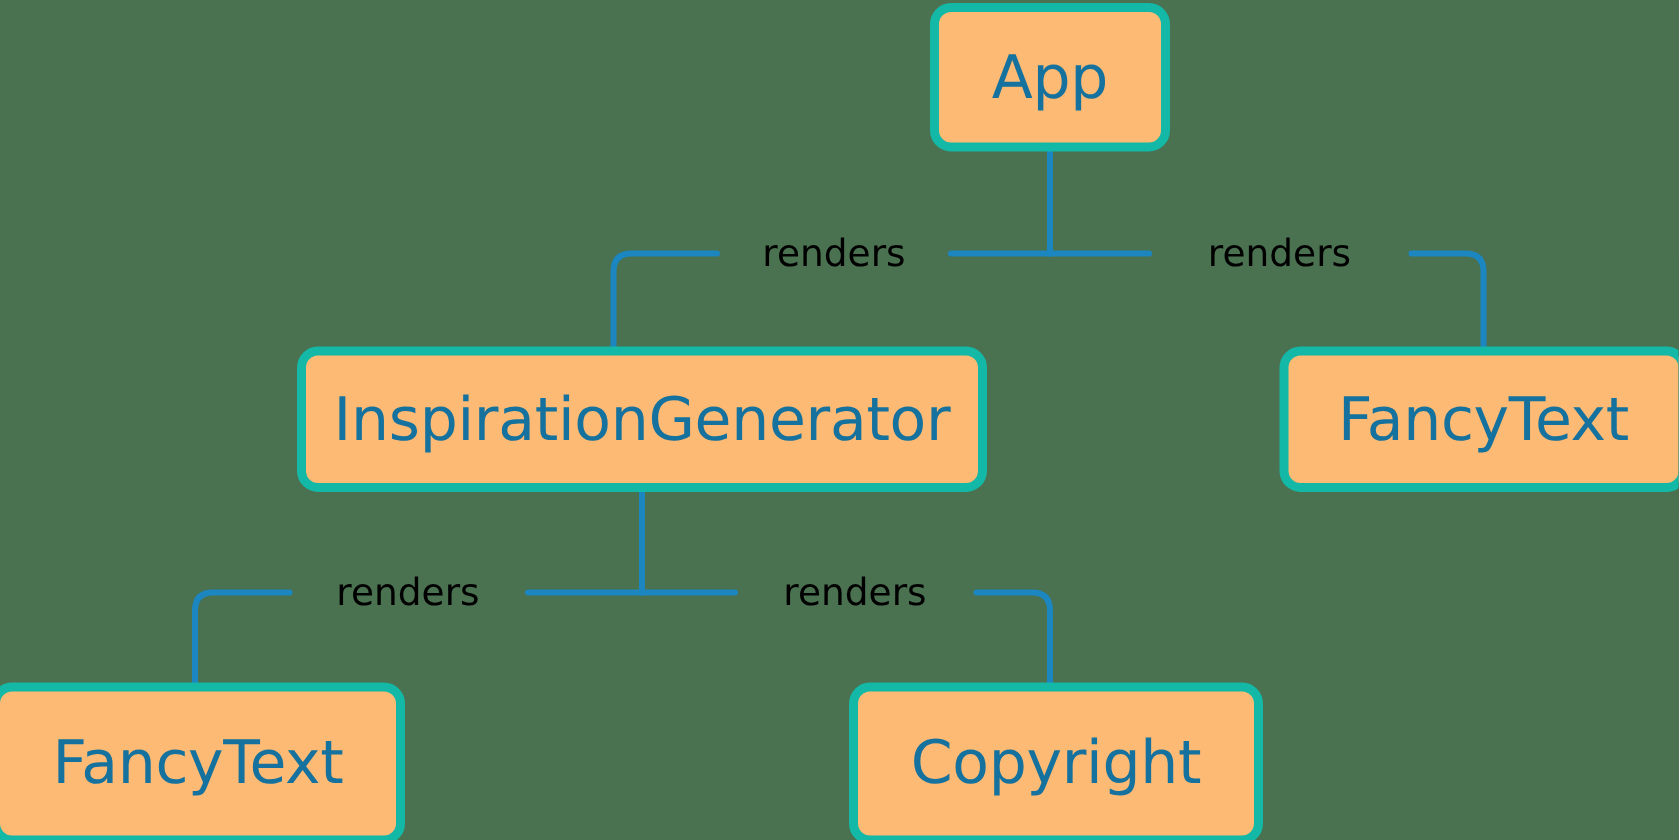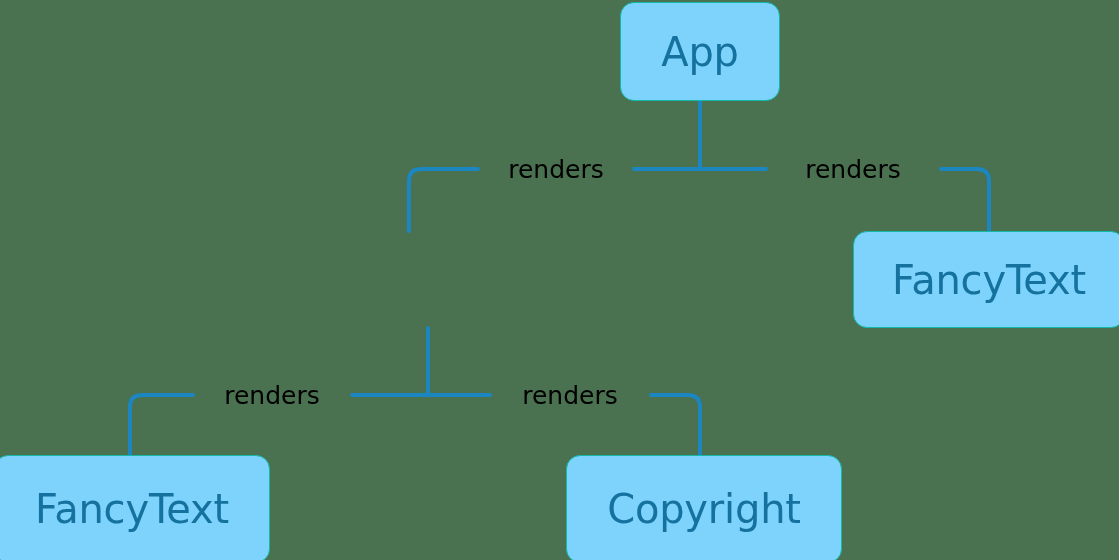--- a/index.html
+++ b/index.html
@@ -21,22 +21,22 @@
   #wires {
     position: absolute;
     left: 0;
     top: 0;
     width: 1119px;
     height: 560px;
   }
   .node {
     position: absolute;
     box-sizing: border-box;
-    background: #7dd3fc;
-    border: 1px solid #14b8a6;
+    background: #fdba74;
+    border: 6px solid #14b8a6;
     border-radius: 14px;
     color: #15719d;
     display: flex;
     align-items: center;
     justify-content: center;
     font-size: 40px;
     font-weight: 400;
     letter-spacing: -0.2px;
     white-space: nowrap;
     z-index: 2;
@@ -85,20 +85,23 @@
     <path d="M193,395 L142,395 Q130,395 130,407 L130,455"></path>
 
     <path d="M428,395 L490,395"></path>
     <path d="M651,395 L688,395 Q700,395 700,407 L700,455"></path>
   </svg>
 
   <div class="node" id="node-app">
     <span>App</span>
   </div>
 
+  <div class="node" id="node-inspiration">
+    <span>InspirationGenerator</span>
+  </div>
 
   <div class="node" id="node-fancytext-right">
     <span>FancyText</span>
   </div>
 
   <div class="node" id="node-fancytext-left">
     <span>FancyText</span>
   </div>
 
   <div class="node" id="node-copyright">

